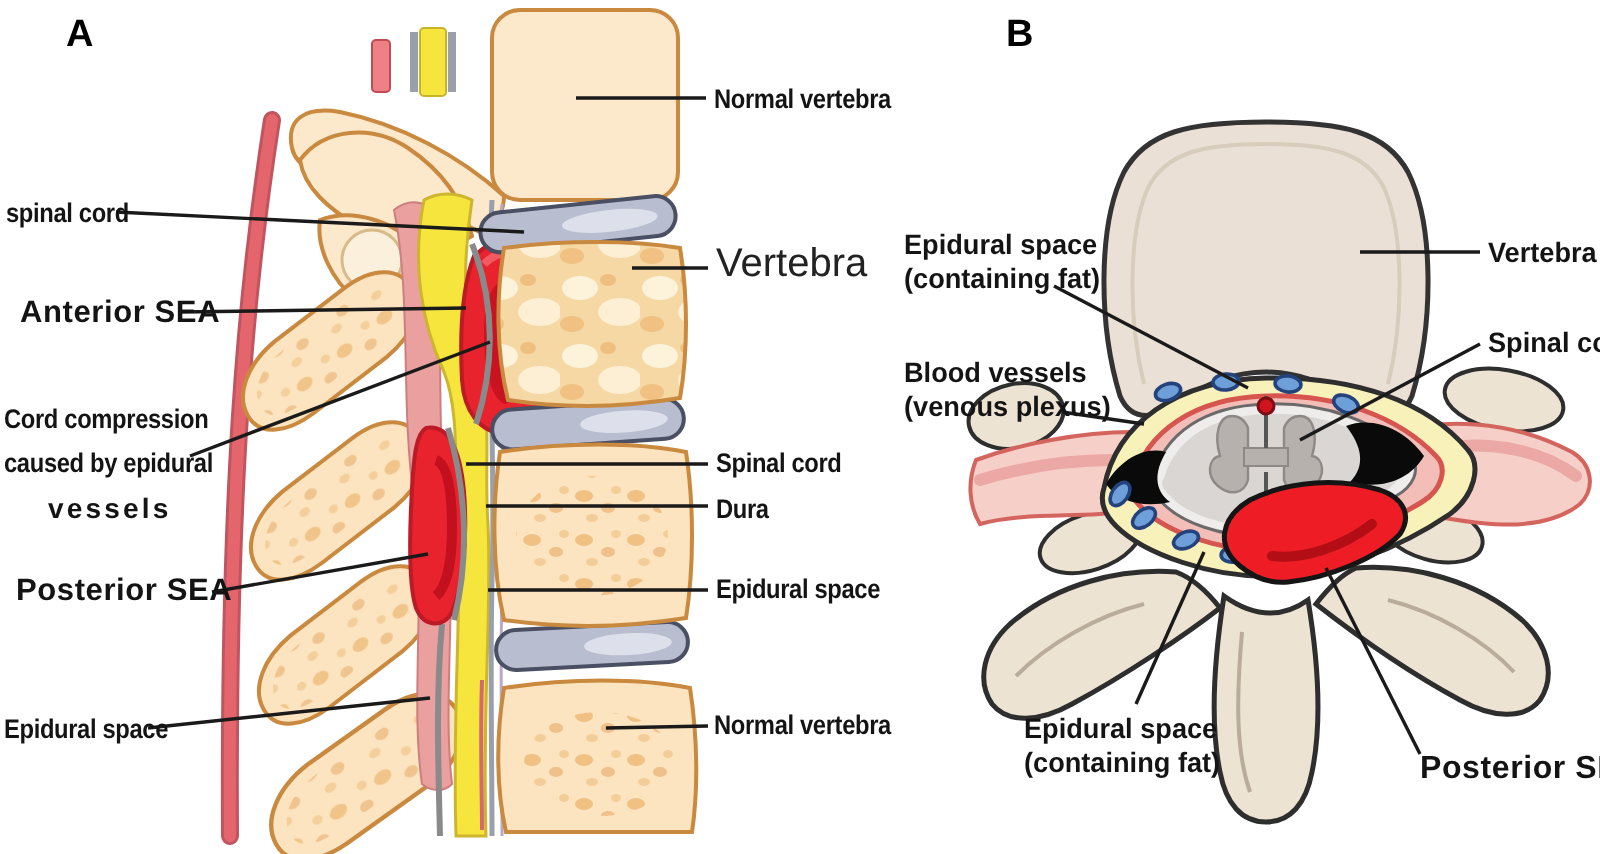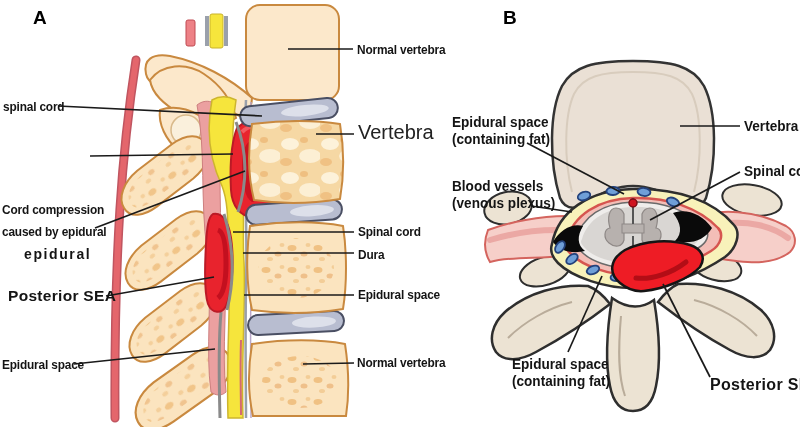--- a/index.html
+++ b/index.html
@@ -205,23 +205,24 @@
         <line x1="568" y1="352" x2="602" y2="276"></line>
         <line x1="710" y1="377" x2="663" y2="284"></line>
       </g>
     </g>
   </svg>
 
   <div class="lbl panelLetter" style="left:33px;top:7px">A</div>
   <div class="lbl panelLetter" style="left:503px;top:7px">B</div>
 
   <div class="lbl cond" style="left:3px;top:99px">spinal cord</div>
+  <div class="lbl sea" style="left:10px;top:148px">Anterior SEA</div>
   <div class="lbl cond" style="left:2px;top:202px">Cord compression</div>
   <div class="lbl cond" style="left:2px;top:224px">caused by epidural</div>
-  <div class="lbl abst" style="left:24px;top:246px">epidural</div>
+  <div class="lbl abst" style="left:24px;top:246px">vessels</div>
   <div class="lbl sea" style="left:8px;top:287px">Posterior SEA</div>
   <div class="lbl cond" style="left:2px;top:357px">Epidural space</div>
 
   <div class="lbl cond" style="left:357px;top:42px">Normal vertebra</div>
   <div class="lbl vertBig" style="left:358px;top:121px">Vertebra</div>
   <div class="lbl cond" style="left:358px;top:224px">Spinal cord</div>
   <div class="lbl cond" style="left:358px;top:247px">Dura</div>
   <div class="lbl cond" style="left:358px;top:287px">Epidural space</div>
   <div class="lbl cond" style="left:357px;top:355px">Normal vertebra</div>
 

